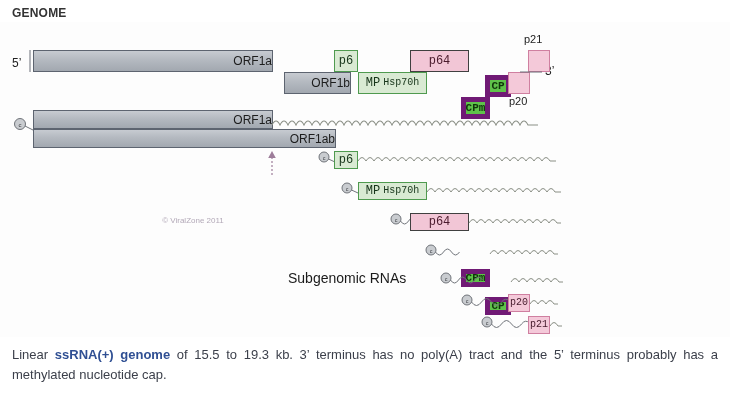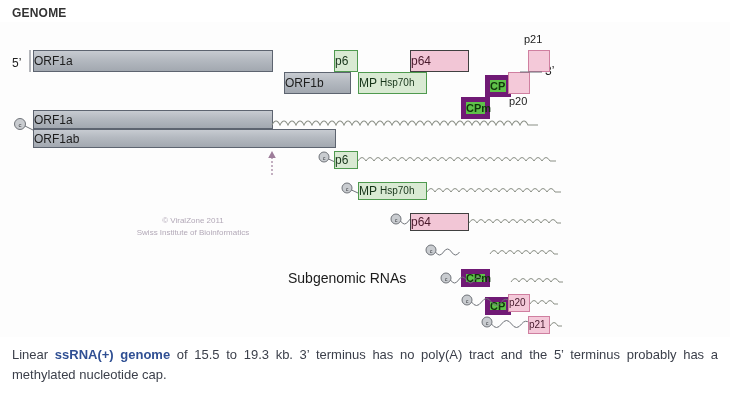--- a/index.html
+++ b/index.html
@@ -53,34 +53,35 @@
   
   .orf-bar {
     position: absolute;
     box-sizing: border-box;
     border: 1px solid #5d6470;
     background: linear-gradient(180deg, #c7cbd1 0%, #b4b9c0 45%, #a2a8b0 100%);
     color: #1d1d1d;
     font-size: 12px;
     display: flex;
     align-items: center;
-    justify-content: flex-start;
+    justify-content: flex-end;
     font-family: "Liberation Sans", sans-serif;
     line-height: 1;
   }
 
   
   .pbox {
     position: absolute;
     box-sizing: border-box;
     display: flex;
     align-items: center;
+    justify-content: center;
     font-size: 11px;
     line-height: 1;
-    font-family: Liberation Sans, sans-serif;
+    font-family: Liberation Mono, monospace;
     white-space: nowrap;
   }
   .pbox.green-light {
     background: #d9ead3;
     border: 1px solid #4f9a4f;
     color: #17351a;
   }
   .pbox.green-bright {
     background: #5fc24a;
     border: 5px solid #701a75;
@@ -231,21 +232,20 @@
     </svg>
 
 
     <svg class="rna-svg" width="14" height="28" style="left:265px; top:126px;">
       <path d="M7 27 L7 9" stroke="#9d7d9a" stroke-width="1.2" stroke-dasharray="2,2" fill="none"></path>
       <path d="M7 3 L3.2 10 L10.8 10 Z" fill="#9d7d9a"></path>
     </svg>
 
     <div class="credit" style="left:118px; top:193px; width:150px;">
       <div>© ViralZone 2011</div>
-      <div>Swiss Institute of Bioinformatics</div>
     </div>
 
     <div class="figlabel" style="left:288px; top:248px; font-size:14px;">Subgenomic RNAs</div>
 
     <svg class="rna-svg" width="18" height="16" style="left:318px; top:128px;">
       <circle cx="6" cy="7" r="5" fill="#c9ccd0" stroke="#70747a" stroke-width="1"></circle>
       <text x="6" y="9.6" font-size="5.5" fill="#3a3d42" text-anchor="middle" font-family="Liberation Sans, sans-serif">c</text>
       <path d="M10.5 9 L17 12" stroke="#70747a" stroke-width="1" fill="none"></path>
     </svg>
     <div class="pbox green-light" style="left:334px; top:129px; width:24px; height:18px;">

